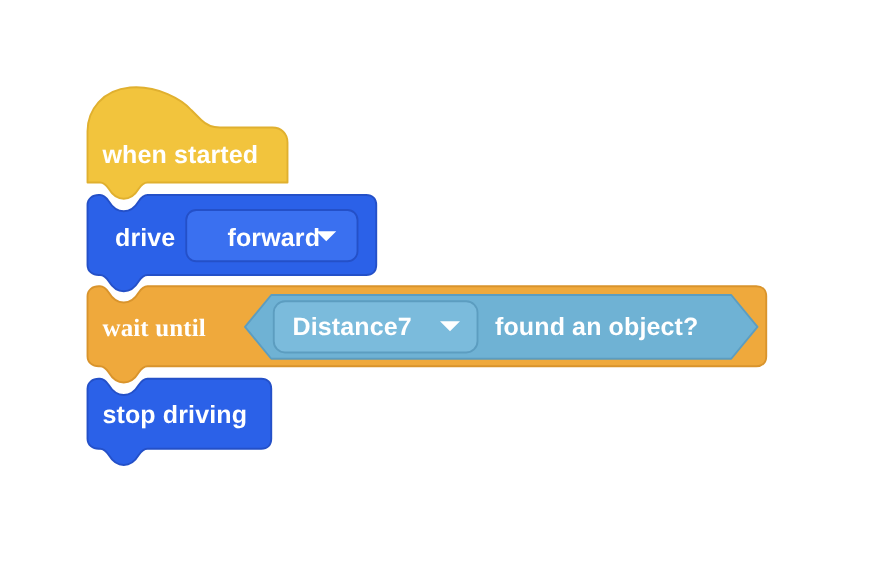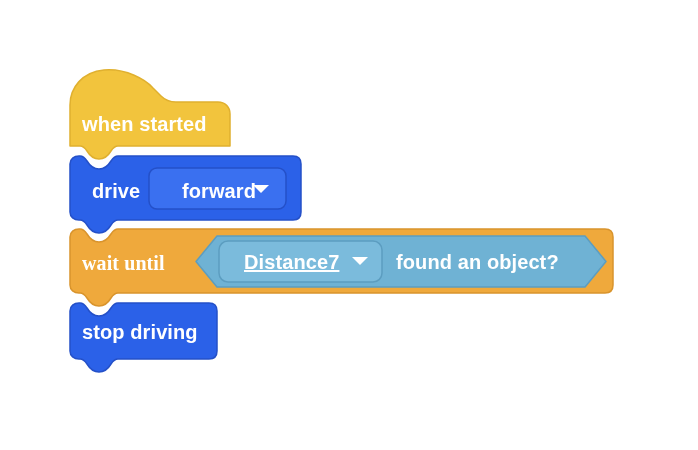--- a/index.html
+++ b/index.html
@@ -144,20 +144,20 @@
 
   <span class="block-label" style="left:82px; top:114px;">when started</span>
 
   <span class="block-label" style="left:92px; top:181px;">drive</span>
 
   <span class="block-label" style="left:160px; top:181px;margin-left:22px;">forward</span>
   <span class="dropdown-caret" style="left:253px; top:185px;"></span>
 
   <span class="block-label" style="left:82px; top:253px;font-family:Liberation Serif, serif;">wait until</span>
 
-  <span class="block-label" style="left:244px; top:252px;text-decoration:underline;">Distance7</span>
+  <span class="block-label" style="left:234px; top:252px;">Distance7</span>
   <span class="dropdown-caret" style="left:352px; top:257px;"></span>
 
   <span class="block-label" style="left:82px; top:322px;">stop driving</span>
 
   <span class="block-label" style="left:396px; top:252px;">found an object?</span>
 
 </div>
 
 </body></html>

